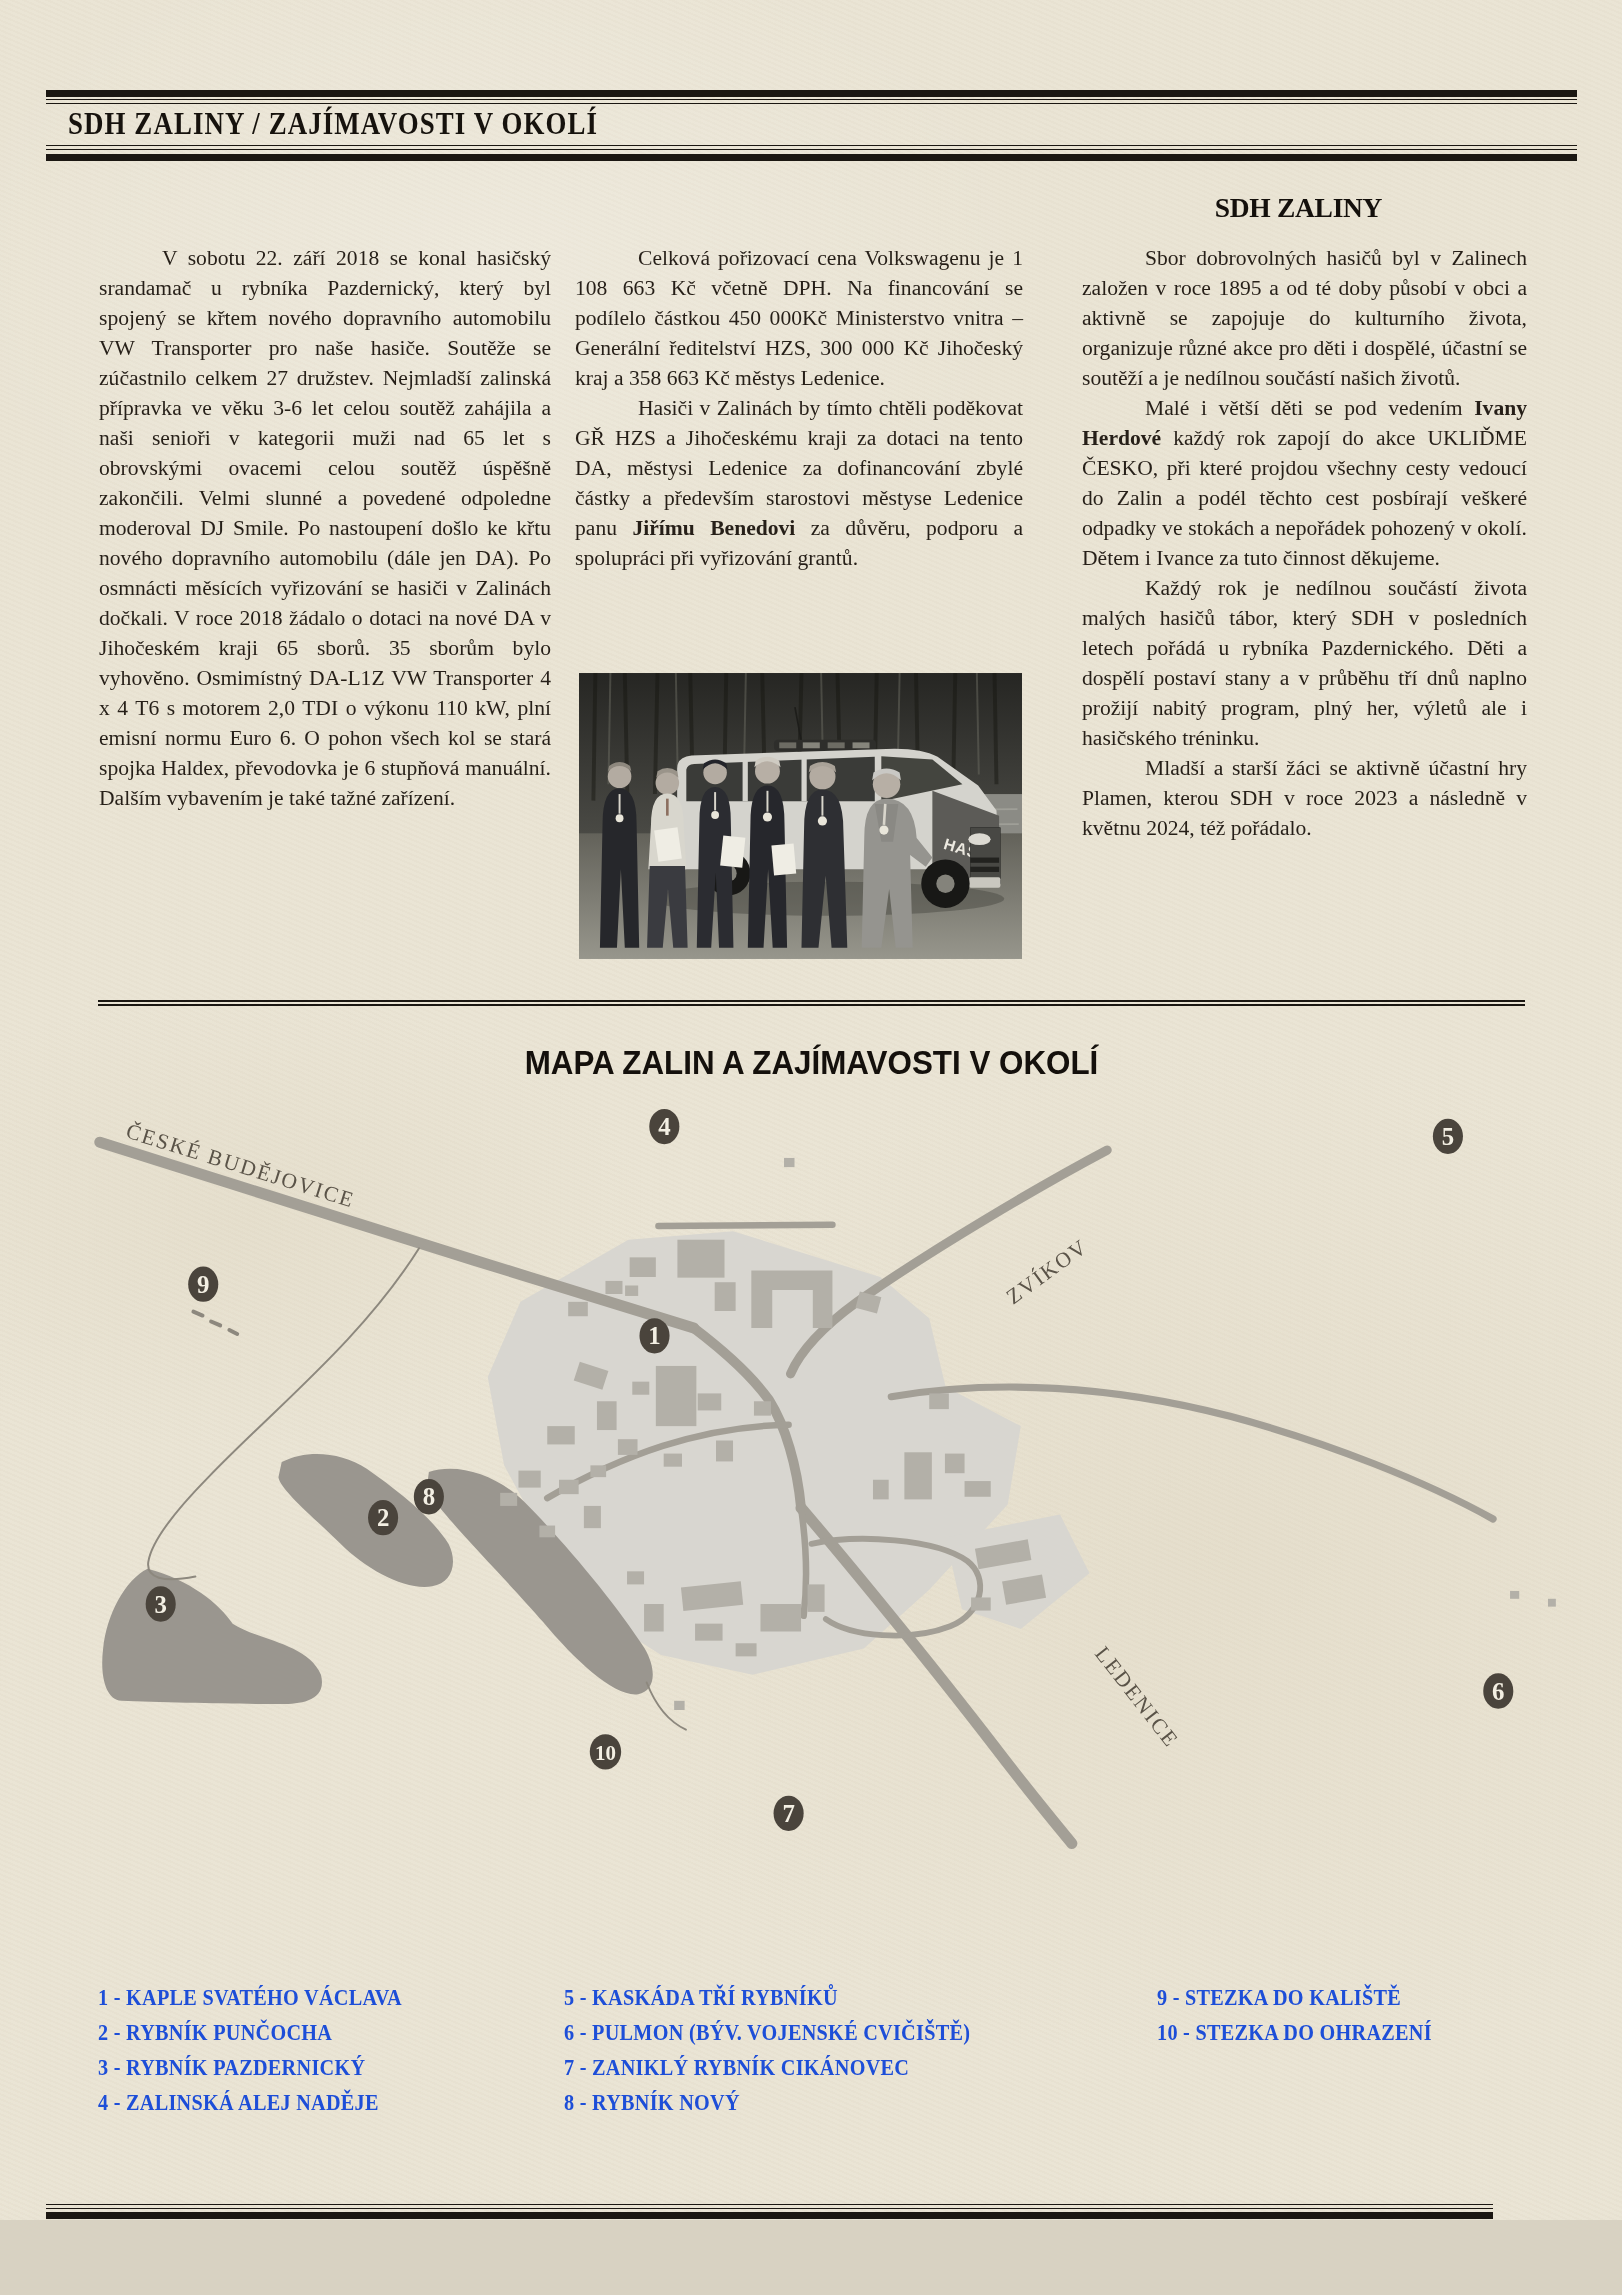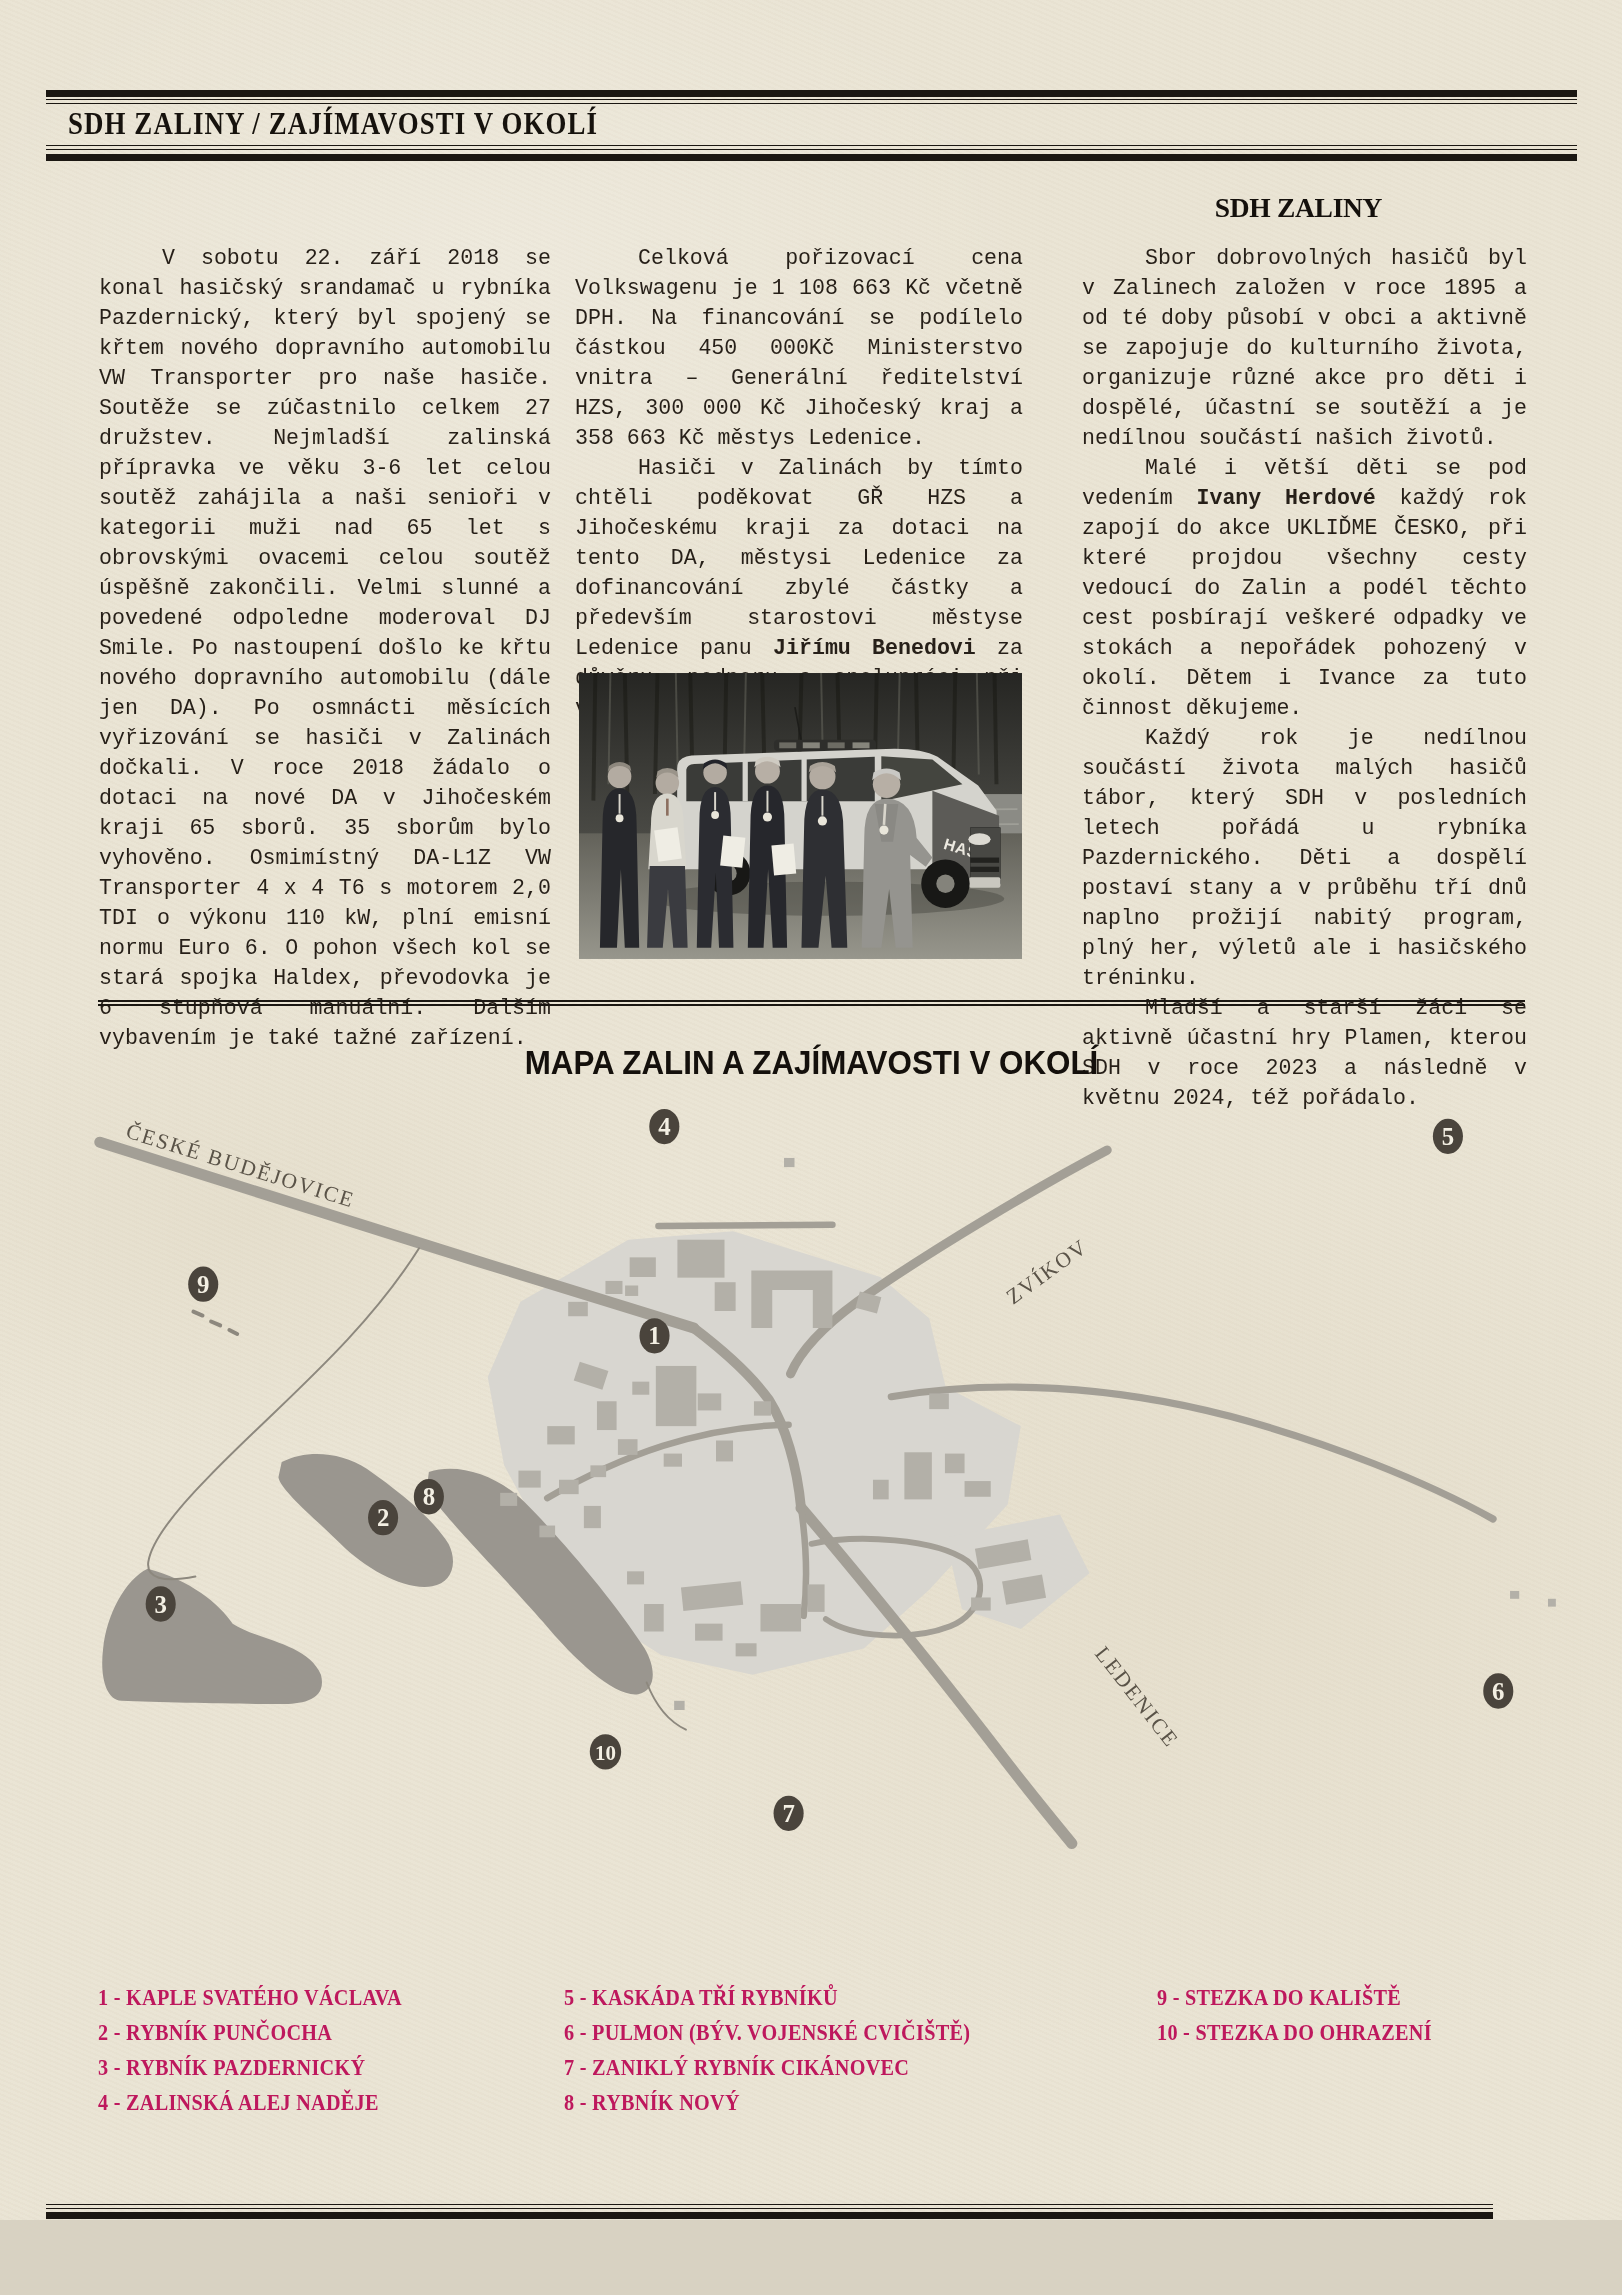--- a/index.html
+++ b/index.html
@@ -23,33 +23,33 @@
     position:absolute;left:68px;top:105px;white-space:nowrap;
     font-family:"Liberation Serif",serif;font-weight:700;font-size:32px;letter-spacing:1.3px;
     transform:scaleX(0.84);transform-origin:left center;color:#16120d;
   }
   .headline{
     position:absolute;top:192px;text-align:center;
     font-family:"Liberation Sans",sans-serif;font-weight:700;font-size:27.5px;
     letter-spacing:-0.3px;color:#14100c;white-space:nowrap;
   }
   .col{position:absolute;top:243px;text-align:justify;font-size:21.6px;line-height:30px;hyphens:auto;}
-  .col p{margin:0;text-indent:63px;font-family:Liberation Mono, monospace;}
+  .col p{margin:0;text-indent:63px;}
   .bold-name{font-weight:700;}
   .photo-frame{position:absolute;left:579px;top:673px;width:443px;height:286px;}
   .separator{position:absolute;left:98px;top:1000px;width:1427px;}
   .map-title{
     position:absolute;left:0;top:1044px;width:1623px;text-align:center;
     font-family:"Liberation Sans",sans-serif;font-weight:700;font-size:33px;color:#14100c;
     transform:scaleX(0.95);
   }
   .map-svg{position:absolute;left:0;top:1086px;}
   .map-label{font-family:"Liberation Serif",serif;font-size:33px;letter-spacing:3px;fill:#5a5348;}
   .marker-num{font-family:"Liberation Serif",serif;font-weight:700;font-size:38px;fill:#f3efe3;text-anchor:middle;}
-  .legend-col{position:absolute;top:1980px;font-family:"Liberation Serif",serif;font-weight:700;font-size:23px;color:#be185d;}
+  .legend-col{position:absolute;top:1980px;font-family:"Liberation Serif",serif;font-weight:700;font-size:23px;color:#1d4ed8;}
   .legend-item{line-height:35px;white-space:nowrap;transform:scaleX(0.88);transform-origin:left center;letter-spacing:0.3px;}
   .page-number{position:absolute;left:1459px;top:2238px;width:52px;text-align:center;font-size:30px;color:#3e372e;}
   .hood-text{font-family:"Liberation Sans",sans-serif;font-weight:700;font-size:24px;fill:#ece9e0;letter-spacing:1px;}
 </style>
 </head>
 <body>
 
 <div class="page">
   <div class="paper-texture"></div>
 

